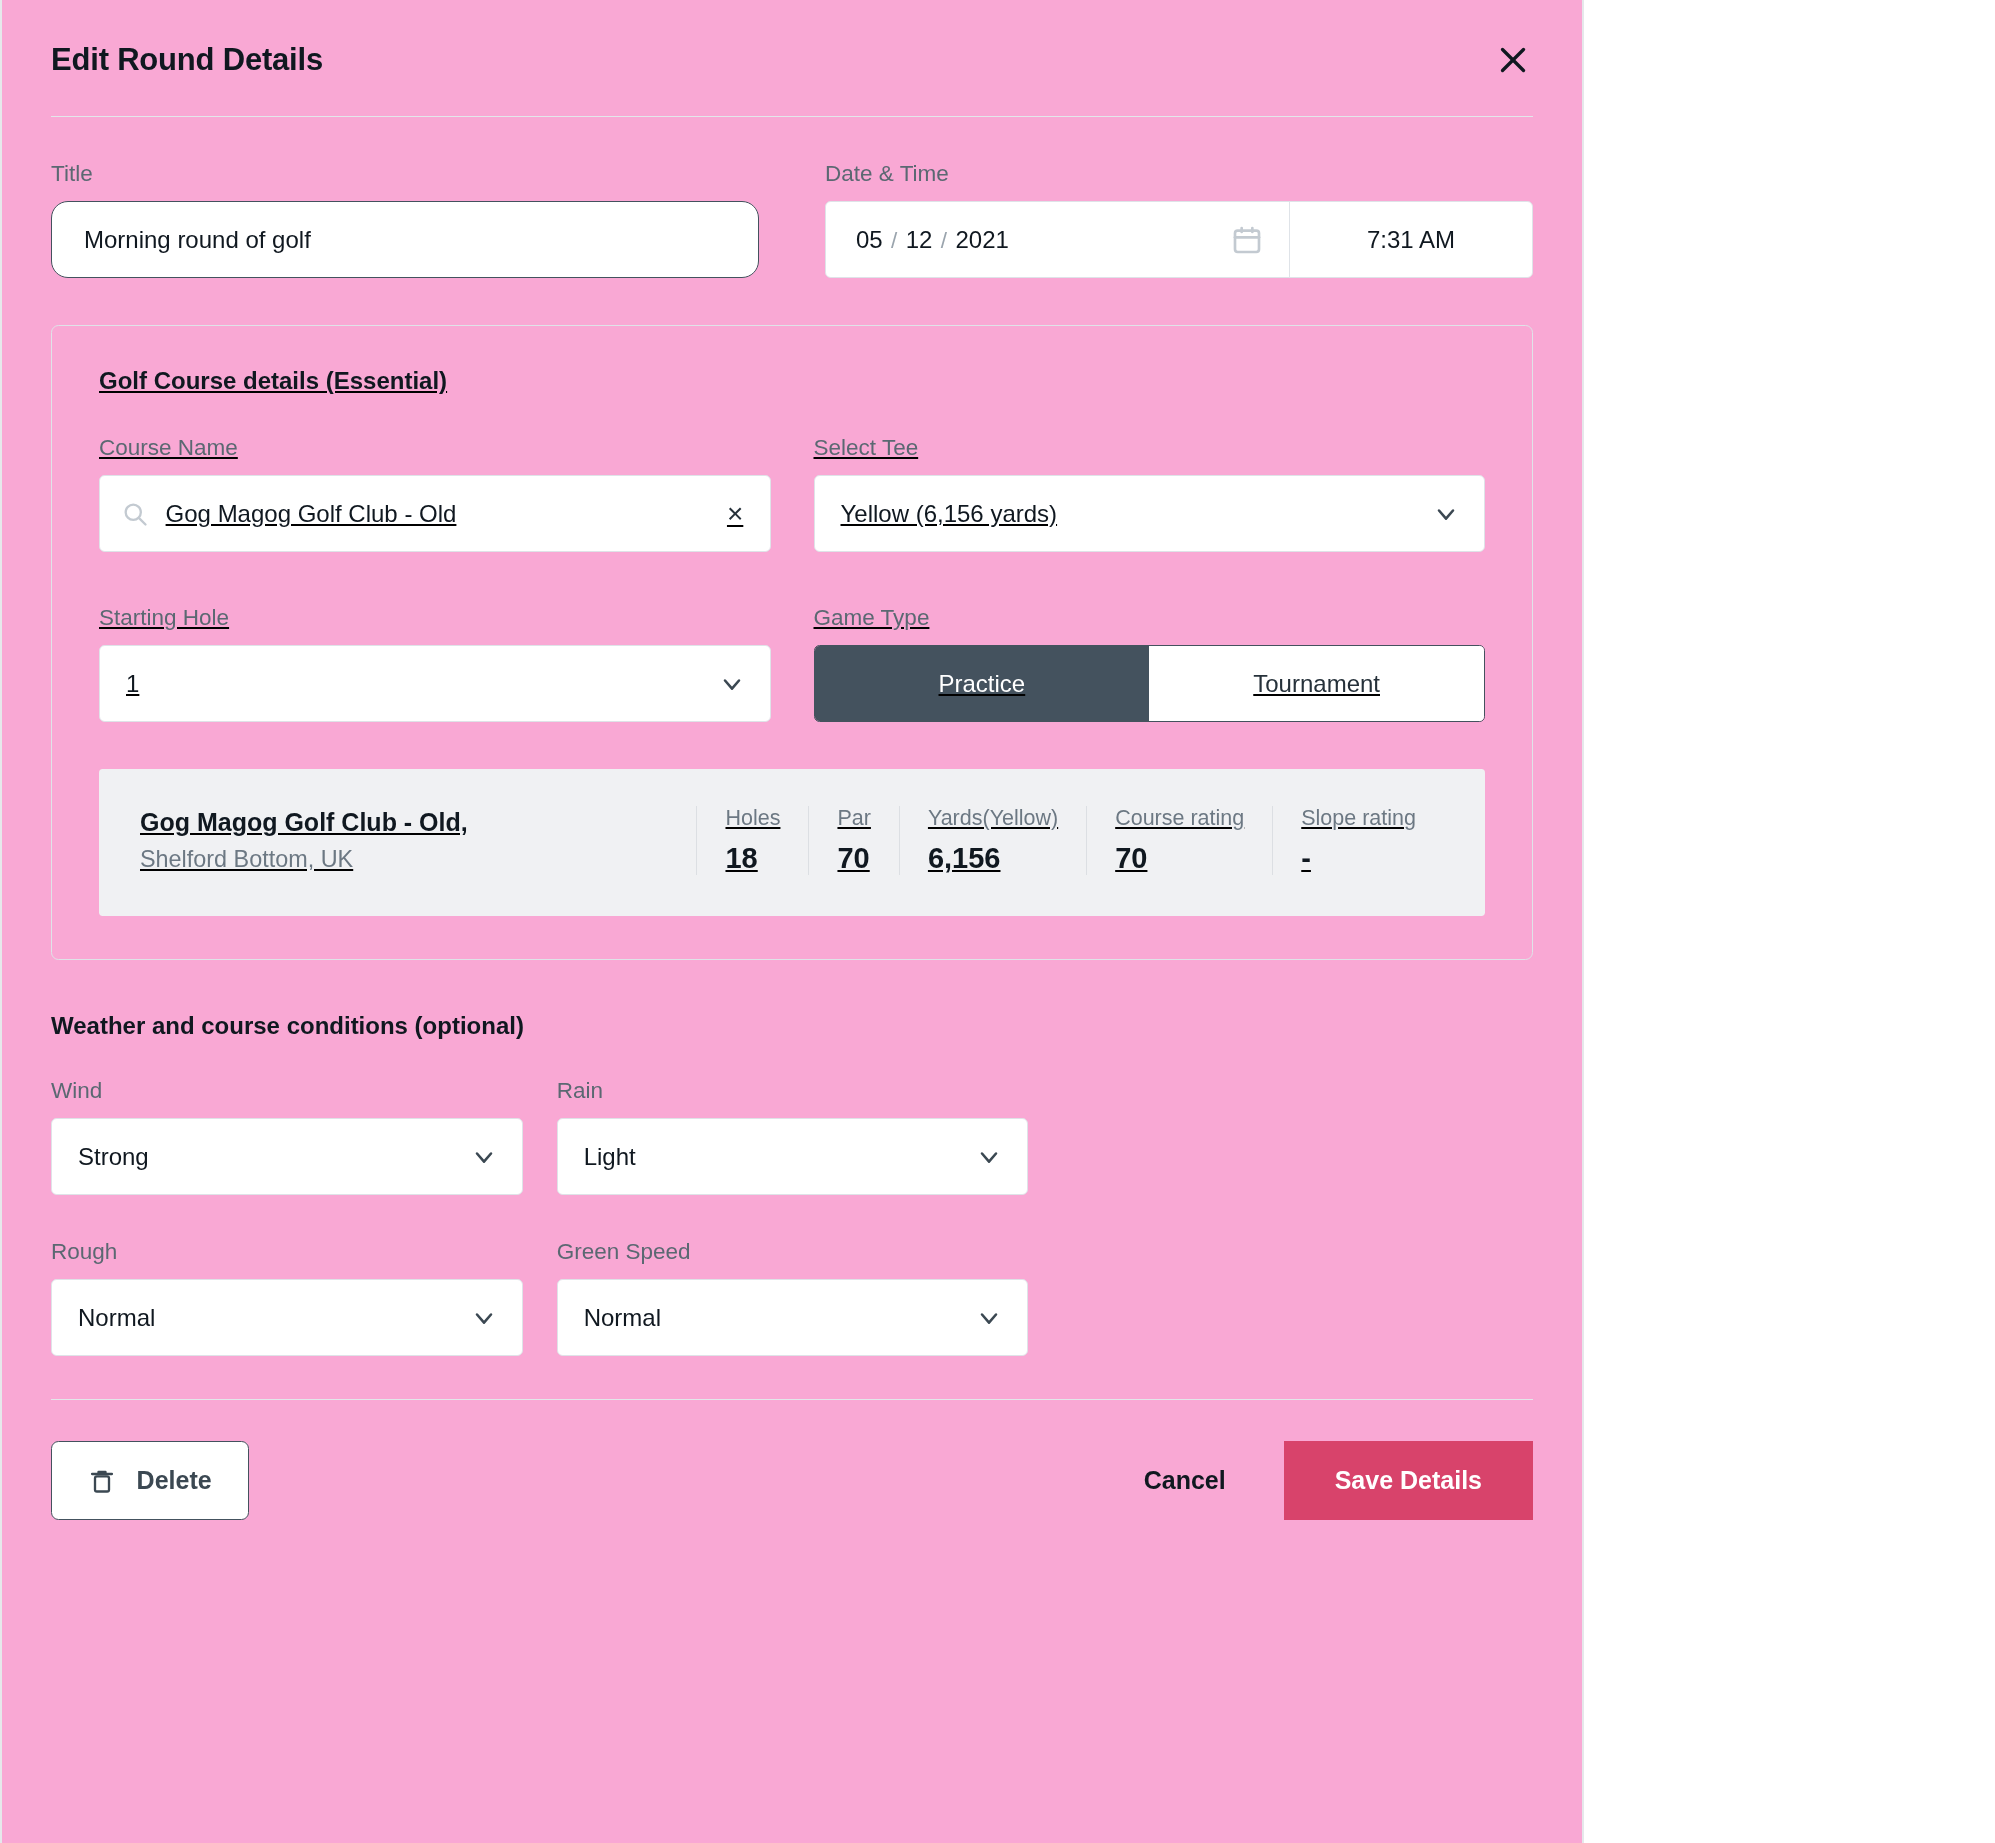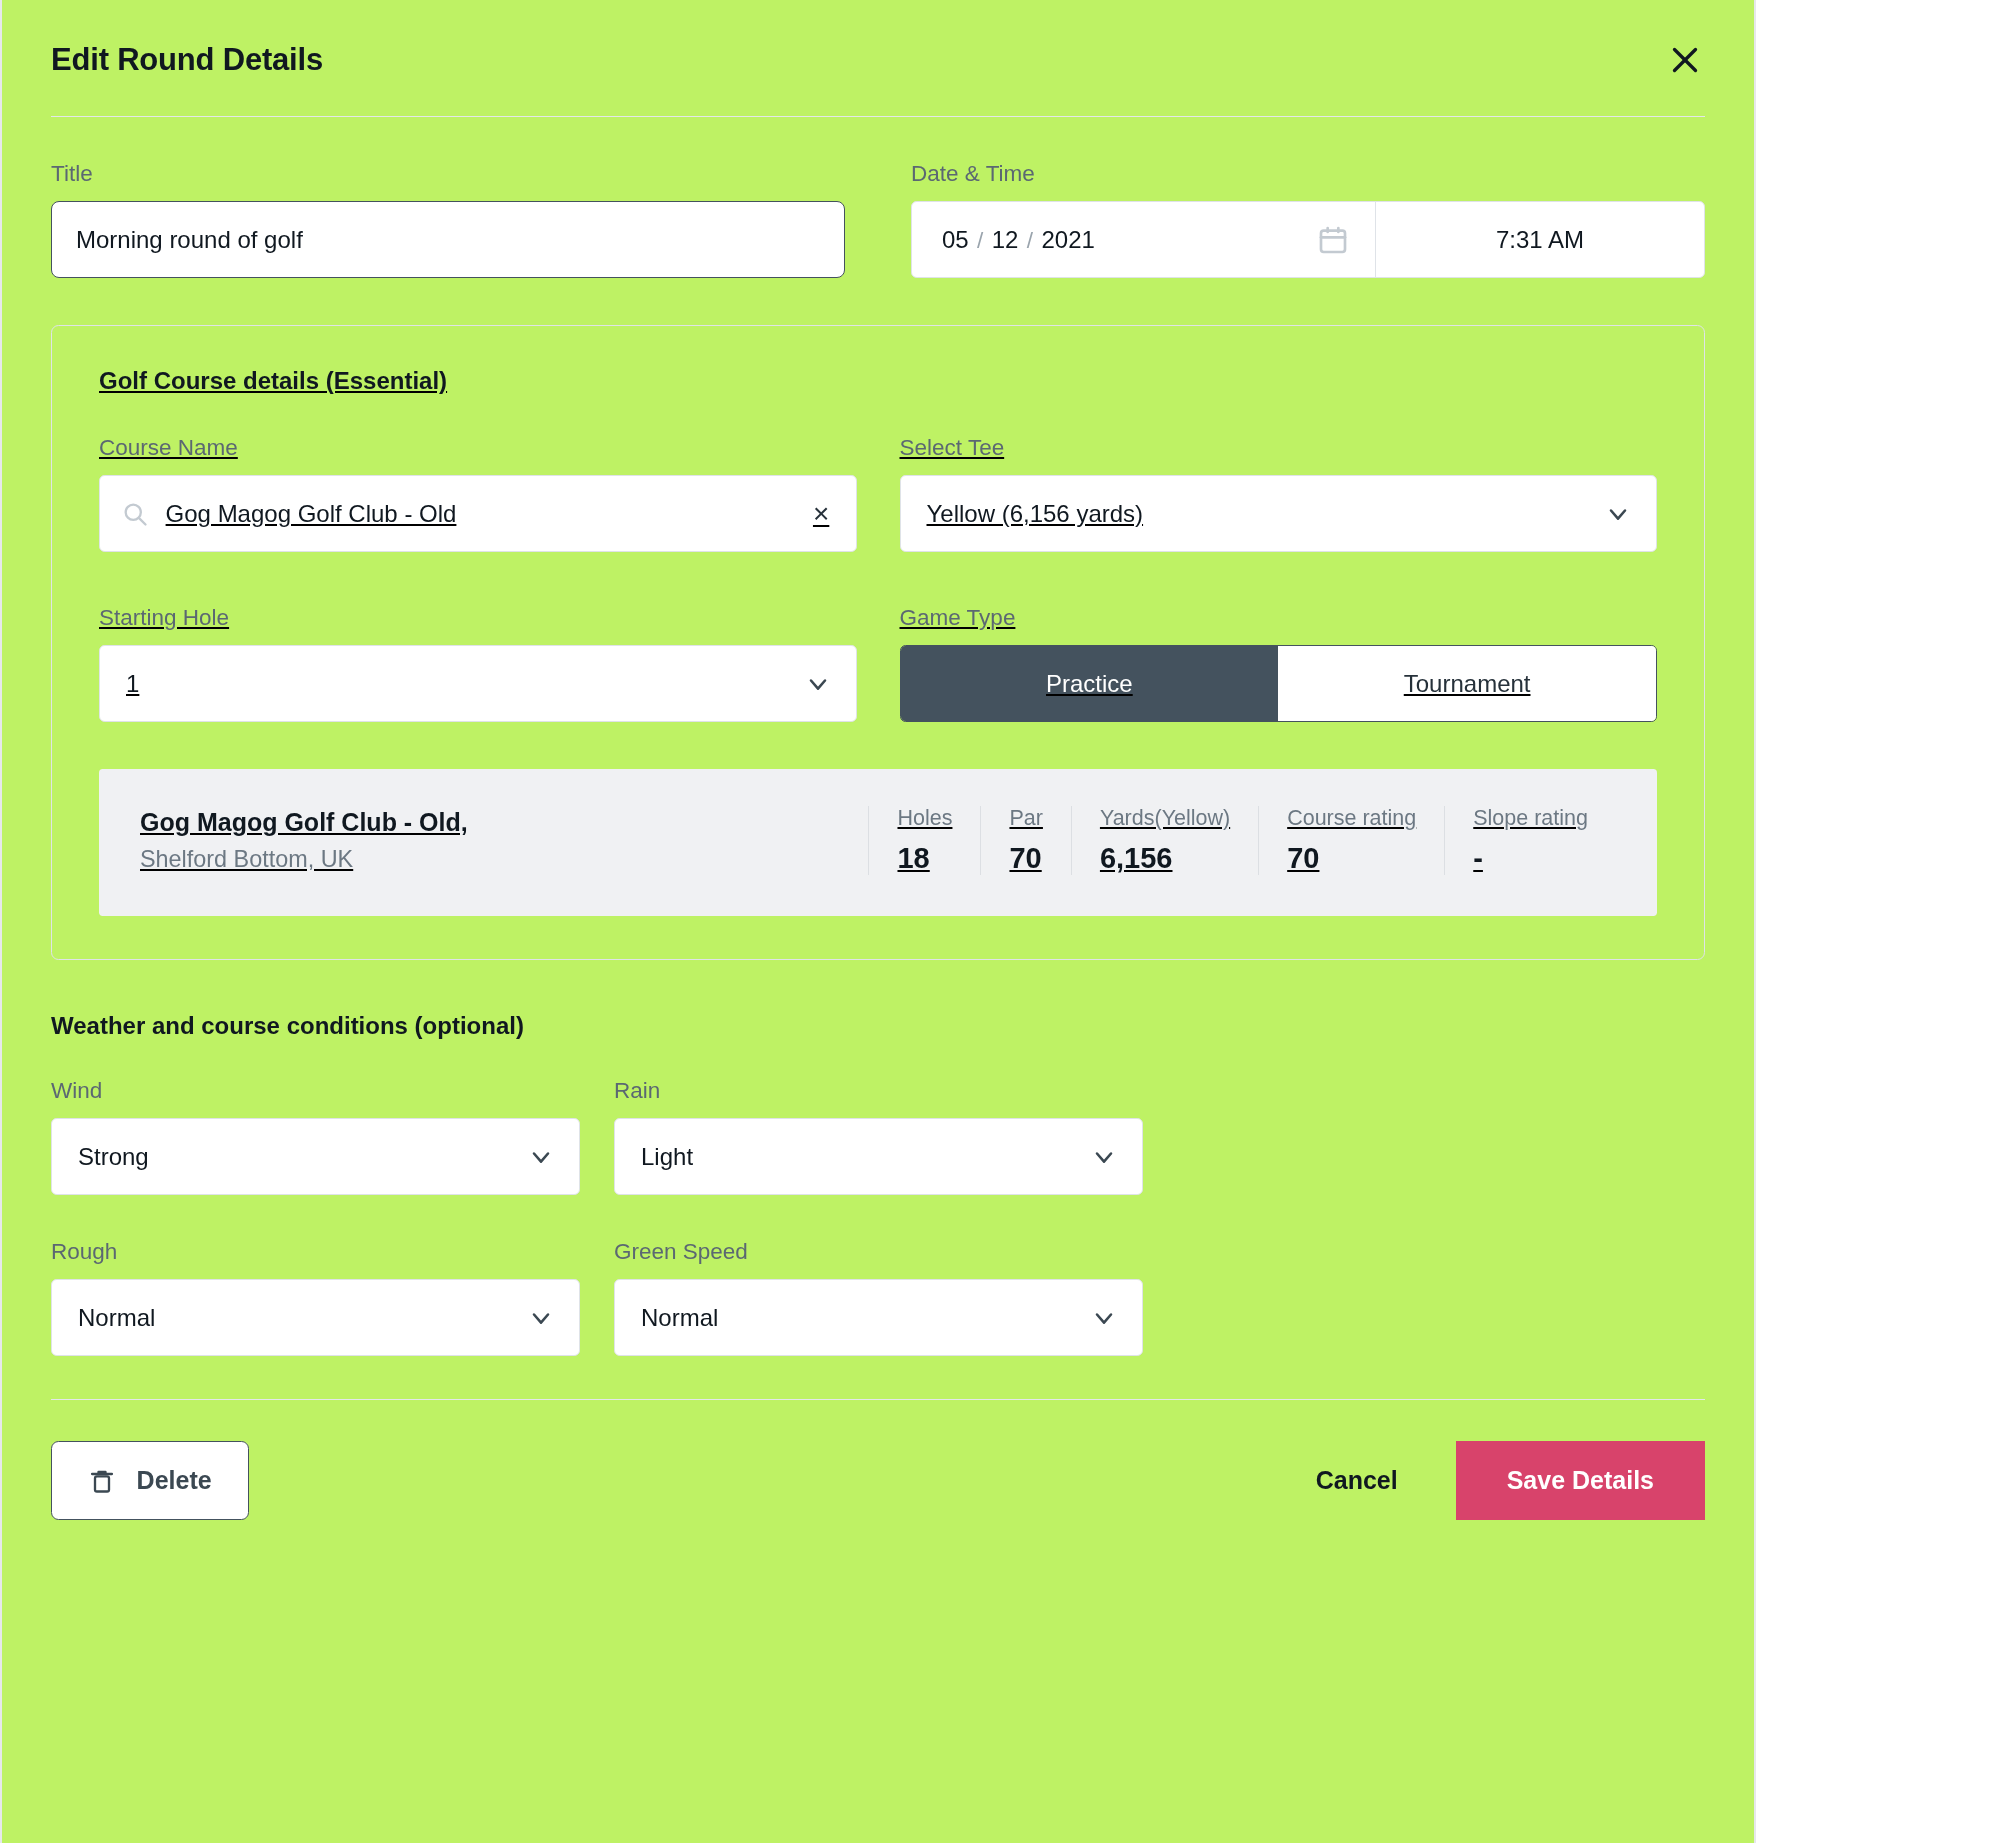--- a/index.html
+++ b/index.html
@@ -7,23 +7,23 @@
   html, body {
     width: 1996px;
     height: 1844px;
     background: #ffffff;
     font-family: "Liberation Sans", sans-serif;
     -webkit-font-smoothing: antialiased;
   }
 
   .modal {
     position: relative;
-    width: 1756px;
+    width: 1584px;
     height: 1844px;
-    background: #bef264;
+    background: #f9a8d4;
     border-left: 2.8px solid #e6e8eb;
     border-right: 2.8px solid #e6e8eb;
     overflow: hidden;
   }
 
   .inner { padding: 0 49px; }
 
   
   .header {
     display: flex;
@@ -53,25 +53,25 @@
     font-size: 22.5px;
     color: #5b6872;
     line-height: 28px;
     margin-bottom: 13px;
     font-weight: normal;
   }
   .text-input {
     width: 100%;
     height: 77px;
     border: 1.9px solid #44525e;
-    border-radius: 8px;
+    border-radius: 17px;
     background: #ffffff;
     display: flex;
     align-items: center;
-    padding: 0 24px;
+    padding: 0 32px;
     font-size: 24px;
     color: #101820;
   }
   .light-box {
     border: 1.9px solid #dfe3e8;
     border-radius: 5.6px;
     background: #ffffff;
     height: 77px;
     display: flex;
     align-items: center;

